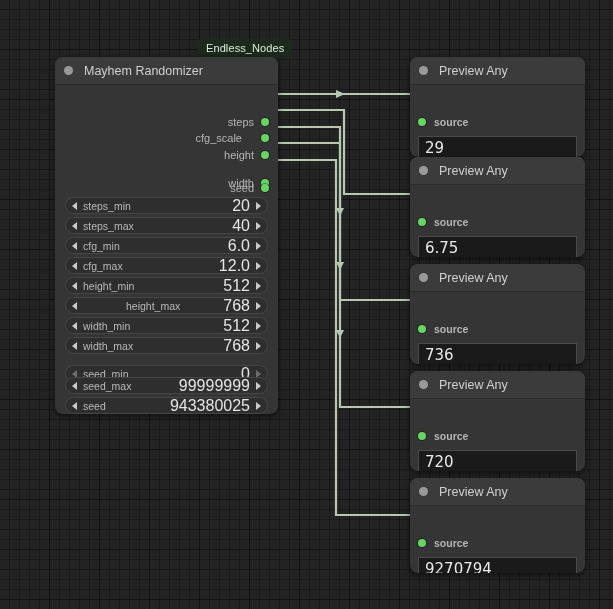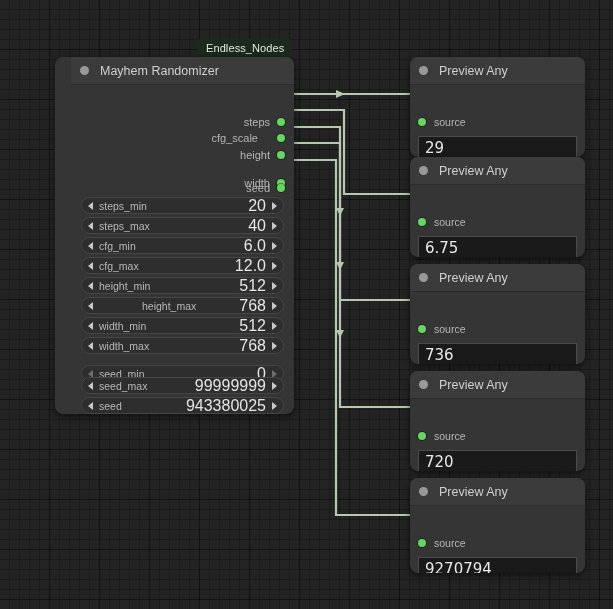--- a/index.html
+++ b/index.html
@@ -105,20 +105,21 @@
     flex: 0 0 auto;
   }
 
   
   .slot-in {
     position: absolute;
     left: 8px;
     display: flex;
     align-items: center;
     height: 12px;
+    font-weight: bold;
   }
   .slot-in .slot-label {
     margin-right: 0;
     margin-left: 8px;
     color: #b5b5b5;
     font-size: 10.5px;
   }
 
   
   .widget {
@@ -203,21 +204,21 @@
     <g fill="#b7c7b0">
       <polygon points="336,90 345,94 336,98"></polygon>
       <polygon points="336,208 344,208 340,216"></polygon>
       <polygon points="336,262 344,262 340,270"></polygon>
       <polygon points="336,330 344,330 340,338"></polygon>
     </g>
   </svg>
 
   <div class="group-title" style="left:198px; top:39px;">Endless_Nodes</div>
 
-  <div class="node" style="left:55px; top:57px; width:223px; height:357px;padding-left:16px;">
+  <div class="node" style="left:55px; top:57px; width:223px; height:357px;">
 
     <div class="node-title">
       <span class="node-dot"></span>
       <span class="node-title-text">Mayhem Randomizer</span>
     </div>
 
     <div class="node-body">
 
       <div class="slot-out" style="top:31px;">
         <span class="slot-label">steps</span>

